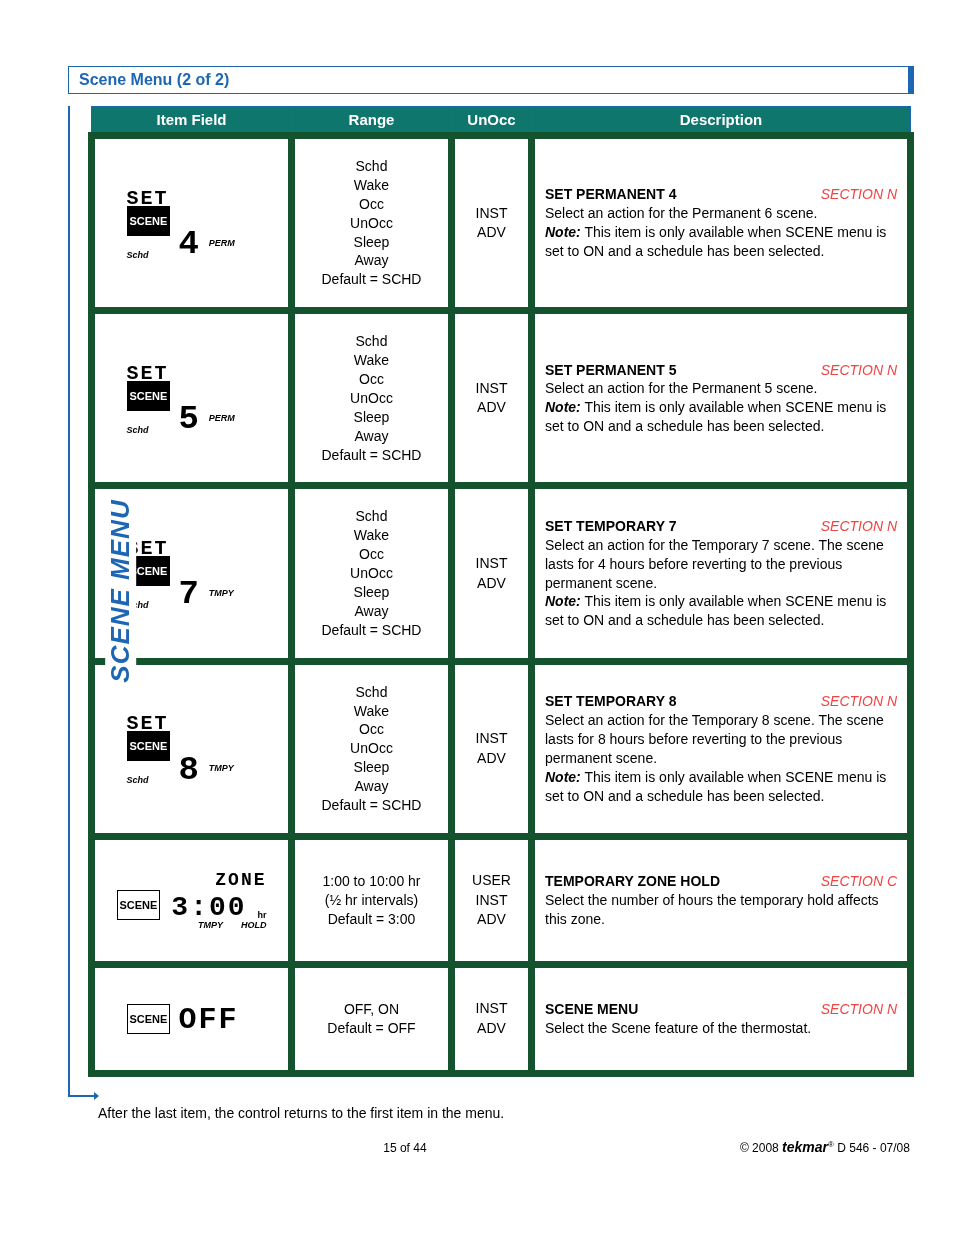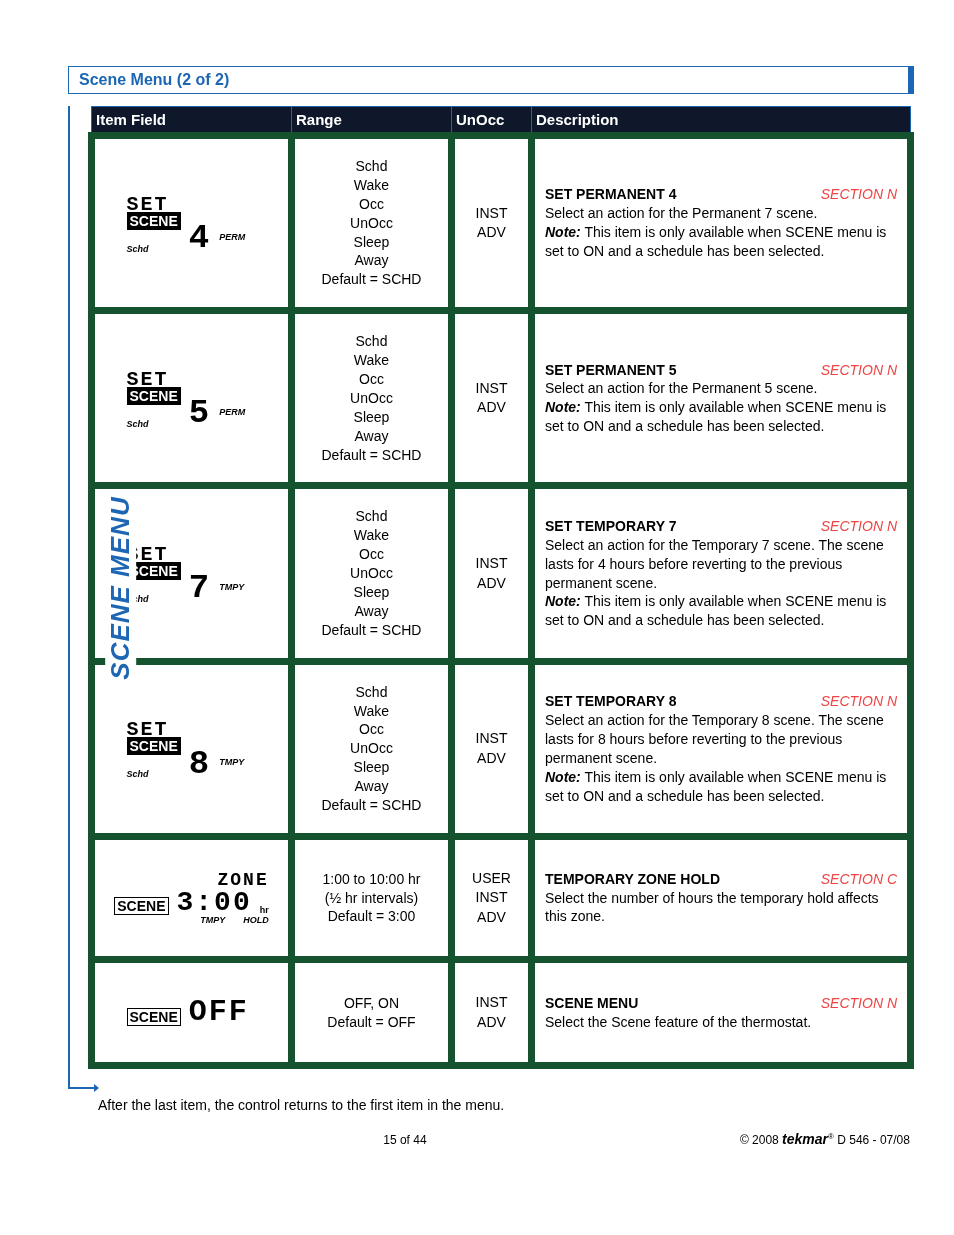--- a/index.html
+++ b/index.html
@@ -73,27 +73,27 @@
     border-top: 4px solid transparent;
     border-bottom: 4px solid transparent;
   }
   table.menu {
     border-collapse: collapse;
     width: 100%;
     margin-left: 20px;
     width: calc(100% - 20px);
   }
   table.menu th {
-    background: #0f172a;
+    background: #0f766e;
     color: #fff;
     font-size: 15px;
     font-weight: bold;
     border: 1px solid #1d66b3;
     padding: 4px;
-    text-align: left;
+    text-align: center;
   }
   table.menu td {
     border: 7px solid #14532d;
     font-size: 14px;
     vertical-align: middle;
     padding: 18px 10px;
   }
   td.item-field { width: 200px; text-align: center; }
   td.range { width: 160px; text-align: center; line-height: 1.35; }
   td.access { width: 80px; text-align: center; line-height: 1.4; }
@@ -118,23 +118,23 @@
   }
   .lcd .set {
     font-family: 'Courier New', monospace;
     font-size: 20px;
     font-weight: bold;
     letter-spacing: 2px;
   }
   .lcd .tag {
     display: inline-block;
     border: 1px solid #000;
-    font-size: 14px;
-    font-weight: bold;
-    padding: 0 2px;
+    font-size: 11px;
+    font-weight: bold;
+    padding: 8px 2px;
     background: #000;
     color: #fff;
     vertical-align: middle;
   }
   .lcd .tag.outline { background: #fff; color: #000; }
   .lcd .small {
     font-size: 9px;
     font-weight: bold;
     font-style: italic;
   }
@@ -211,21 +211,21 @@
 Sleep
 Away
 Default = SCHD</td>
           <td class="access" style="white-space:pre-line">INST
 ADV</td>
           <td class="descr">
             <div class="dhead">
                 <span class="dtitle">SET PERMANENT 4</span>
                 <span class="dsec">SECTION N</span>
               </div>
-            <div>Select an action for the Permanent 7 scene.</div>
+            <div>Select an action for the Permanent 6 scene.</div>
             <div><span class="dnote">Note:</span> <span>This item is only available when SCENE menu is set to ON and a schedule has been selected.</span></div>
           </td>
         </tr>
 
         <tr>
           <td class="item-field">
             <div class="lcd">
               <div class="lcd-row1"><span class="set">SET</span></div>
               <div class="lcd-row2">
                 <div class="lcd-col">

